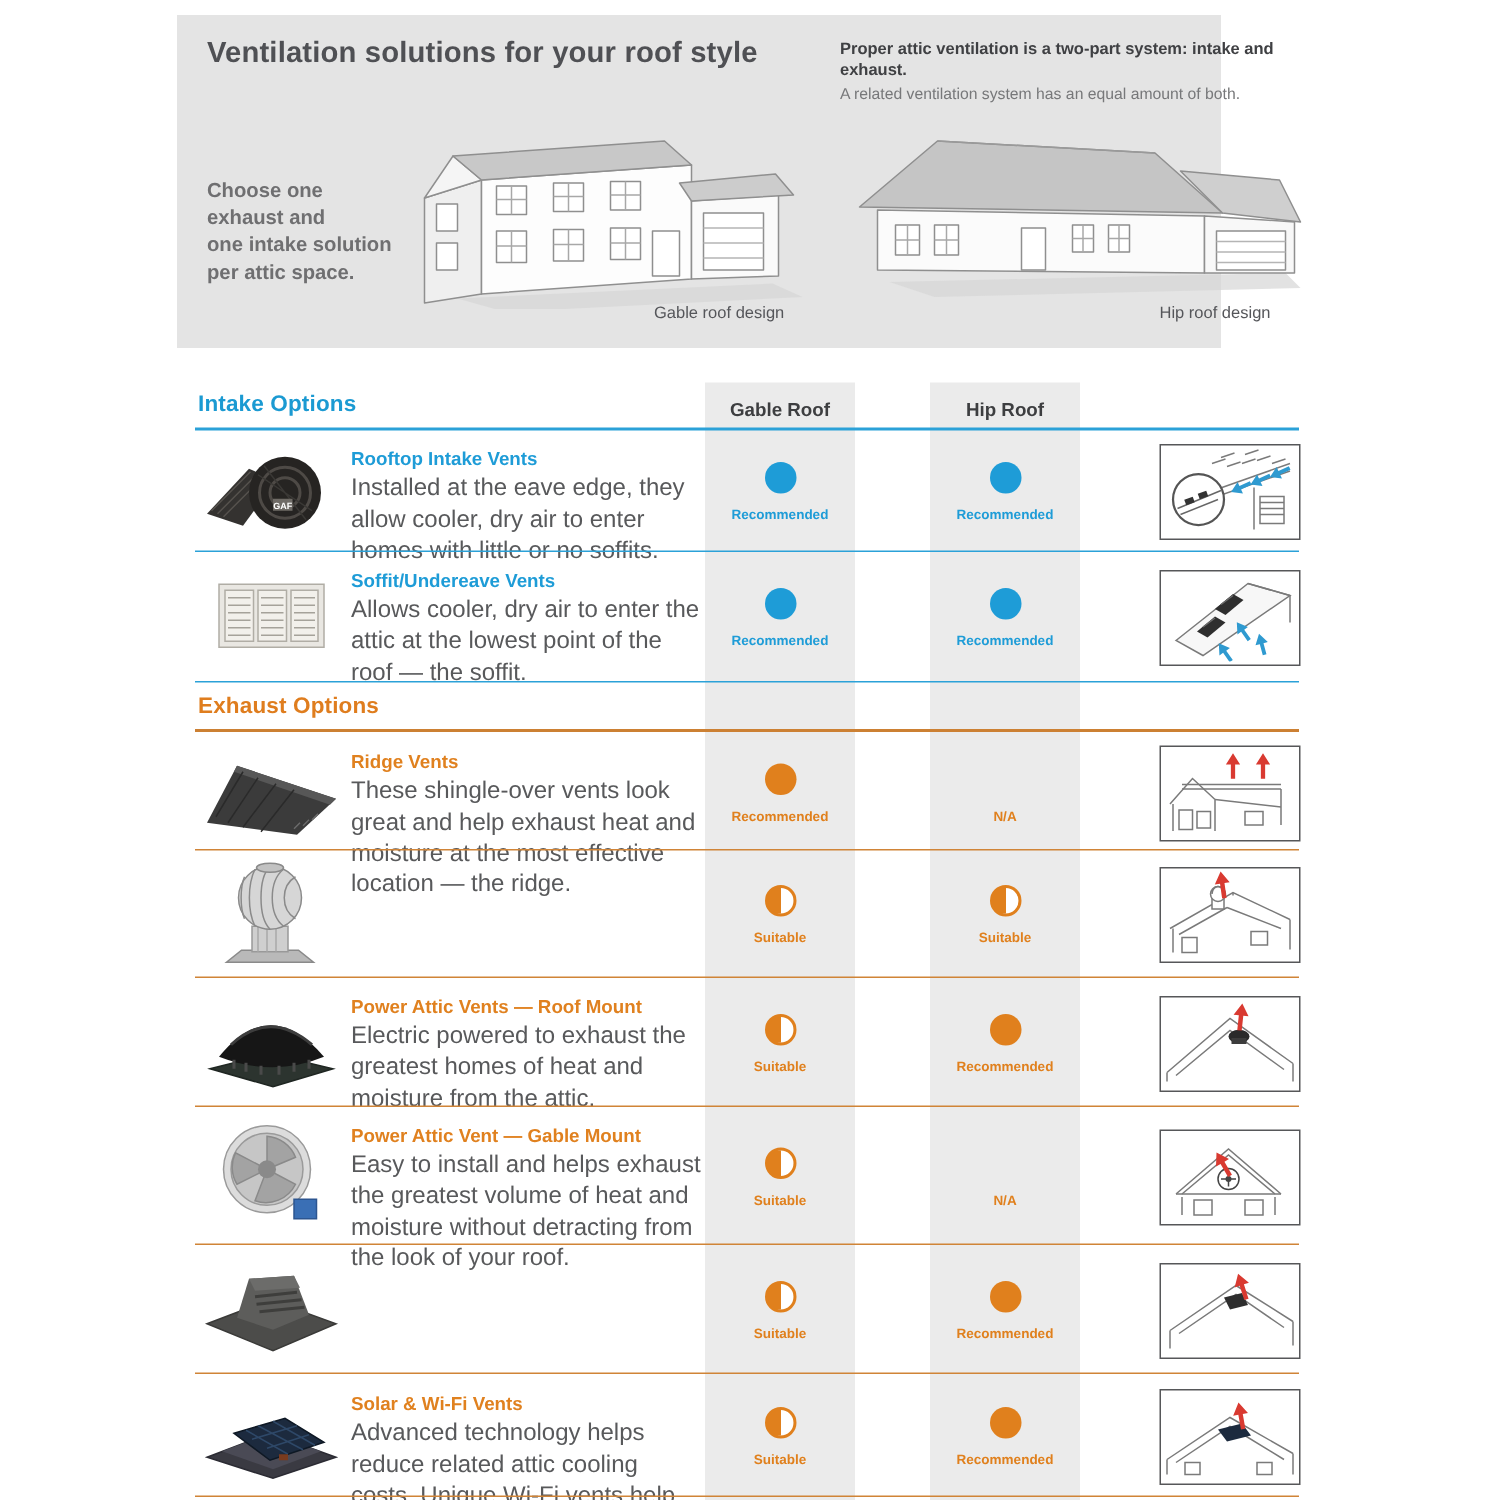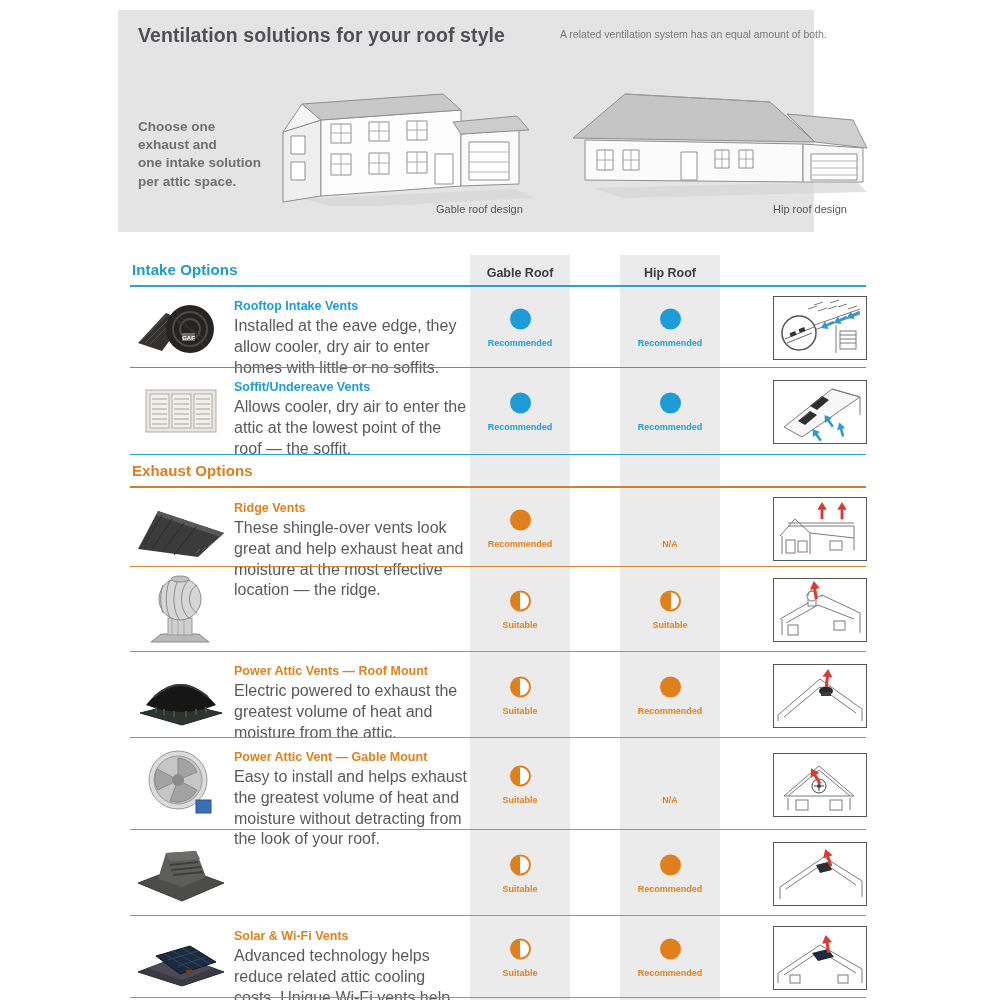--- a/index.html
+++ b/index.html
@@ -58,20 +58,21 @@
   .diag{position:absolute;left:643px;width:92px;height:62px;background:#ffffff;border:1px solid #565759;
     top:50%;transform:translateY(-50%);}
   .diag svg{display:block;}
 </style>
 </head>
 <body>
 
 <div class="hero">
   <div class="hero-title">Ventilation solutions for your roof style</div>
   <div class="hero-note">
+    <div class="hero-note-bold">Proper attic ventilation is a two-part system: intake and exhaust.</div>
     <div class="hero-note-sub">A related ventilation system has an equal amount of both.</div>
   </div>
   <div class="hero-choose">Choose one
 exhaust and
 one intake solution
 per attic space.</div>
 
   <div class="house-gable">
     <svg width="280" height="148" viewBox="0 0 280 148">
       <polygon points="40,141 250,131 270,140 72,150" fill="#d6d6d6" opacity="0.7"></polygon>
@@ -321,21 +322,21 @@
   <div class="pimg">
     <svg width="96" height="66" viewBox="0 0 96 66">
       <polygon points="8,52 48,42 90,52 50,64" fill="#2c342f" stroke="#1f2622"></polygon>
       <path d="M14 44 Q48 2 84 44 Q50 58 14 44 Z" fill="#161616"></path>
       <path d="M22 36 Q48 12 76 36" stroke="#3d3d3d" fill="none" stroke-width="2"></path>
       <path d="M24 46 v6 M32 48 v6 M42 50 v6 M54 50 v6 M64 48 v6 M74 46 v6" stroke="#4a4a4a" stroke-width="2" fill="none"></path>
     </svg>
   </div>
   <div class="ptext">
     <div class="ptitle">Power Attic Vents — Roof Mount</div>
-    <div class="pdesc">Electric powered to exhaust the greatest volume of heat and moisture from the attic.</div>
+    <div class="pdesc">Electric powered to exhaust the greatest homes of heat and moisture from the attic.</div>
   </div>
   <div class="cell cell-gable">
     <span class="dot ind-half"></span>
     <span class="ind-label">Suitable</span>
   </div>
   <div class="cell cell-hip">
     <span class="dot ind-full"></span>
     <span class="ind-label">Recommended</span>
   </div>
   <div class="diag">

